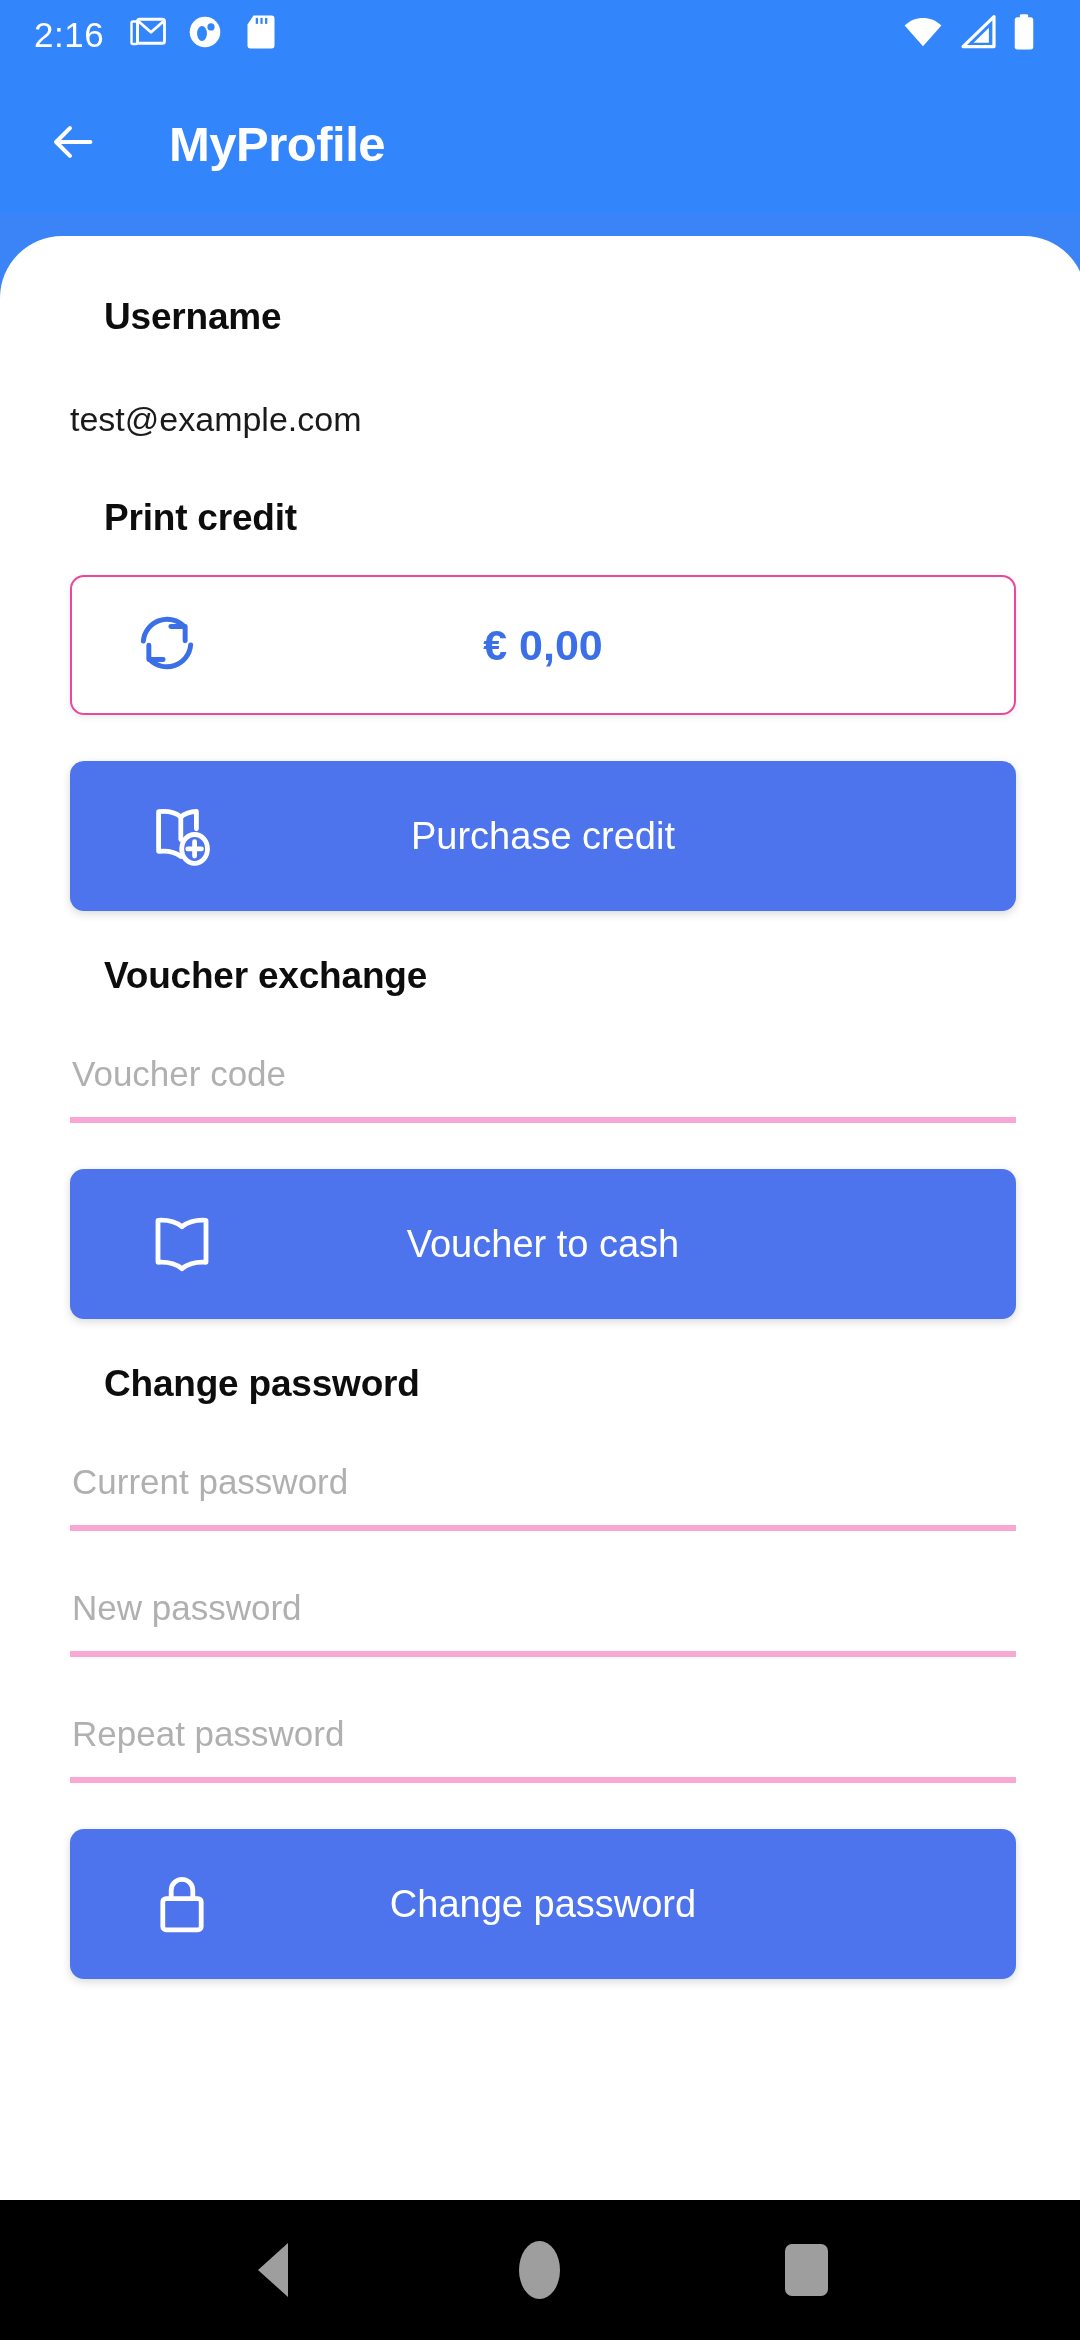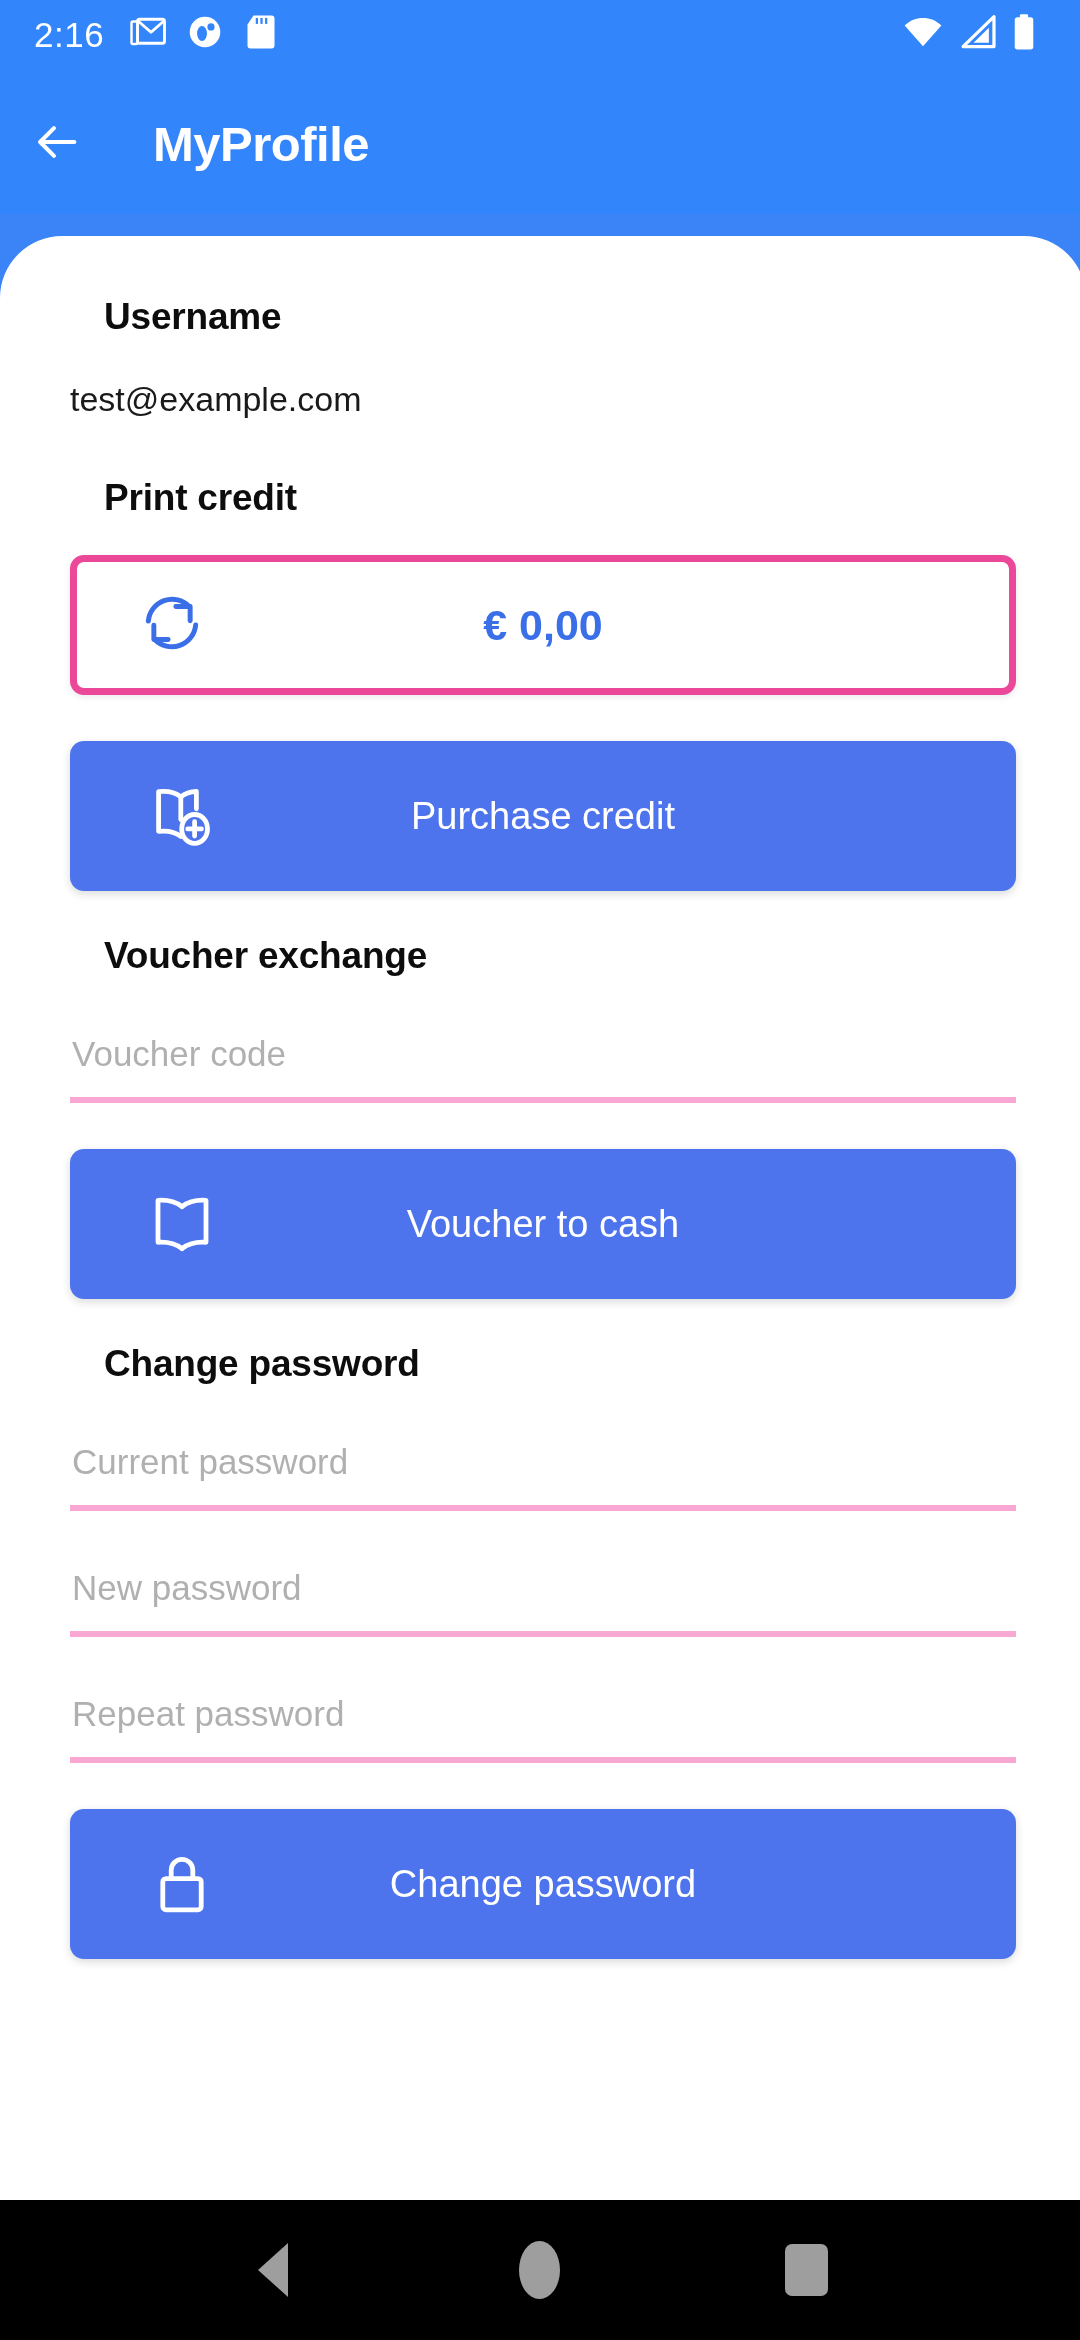--- a/index.html
+++ b/index.html
@@ -49,21 +49,21 @@
     margin-left:auto;
     display:flex; align-items:center; gap:15px;
   }
   .sicon { display:block; }
 
   
   .appbar {
     position:absolute; top:68px; left:0;
     width:872px; height:152px;
     display:flex; align-items:center;
-    padding-left:29px;
+    padding-left:45px;
   }
   .back-btn {
     width:56px; height:56px;
     display:flex; align-items:center; justify-content:center;
     cursor:pointer;
   }
   .appbar-title {
     color:#ffffff;
     font-size:49px;
     font-weight:bold;
@@ -90,31 +90,31 @@
   .section-heading {
     font-size:37px;
     font-weight:bold;
     color:#0d0d0d;
     letter-spacing:-0.2px;
     margin-left:34px;
   }
   .value-text {
     font-size:34px;
     color:#1a1a1a;
-    margin-top:42px;
+    margin-top:62px;
   }
 
   .gap-username-print { height:58px; }
 
   
   .credit-card {
     margin-top:36px;
     height:140px;
     background:#ffffff;
-    border:7px solid #ec4899;
+    border:2px solid #ec4899;
     border-radius:14px;
     box-shadow:0 2px 7px rgba(16,24,40,0.09);
     display:flex; align-items:center;
     padding:0 28px;
     position:relative;
   }
   .credit-refresh {
     width:78px; height:78px;
     display:flex; align-items:center; justify-content:center;
     margin-left:28px;

